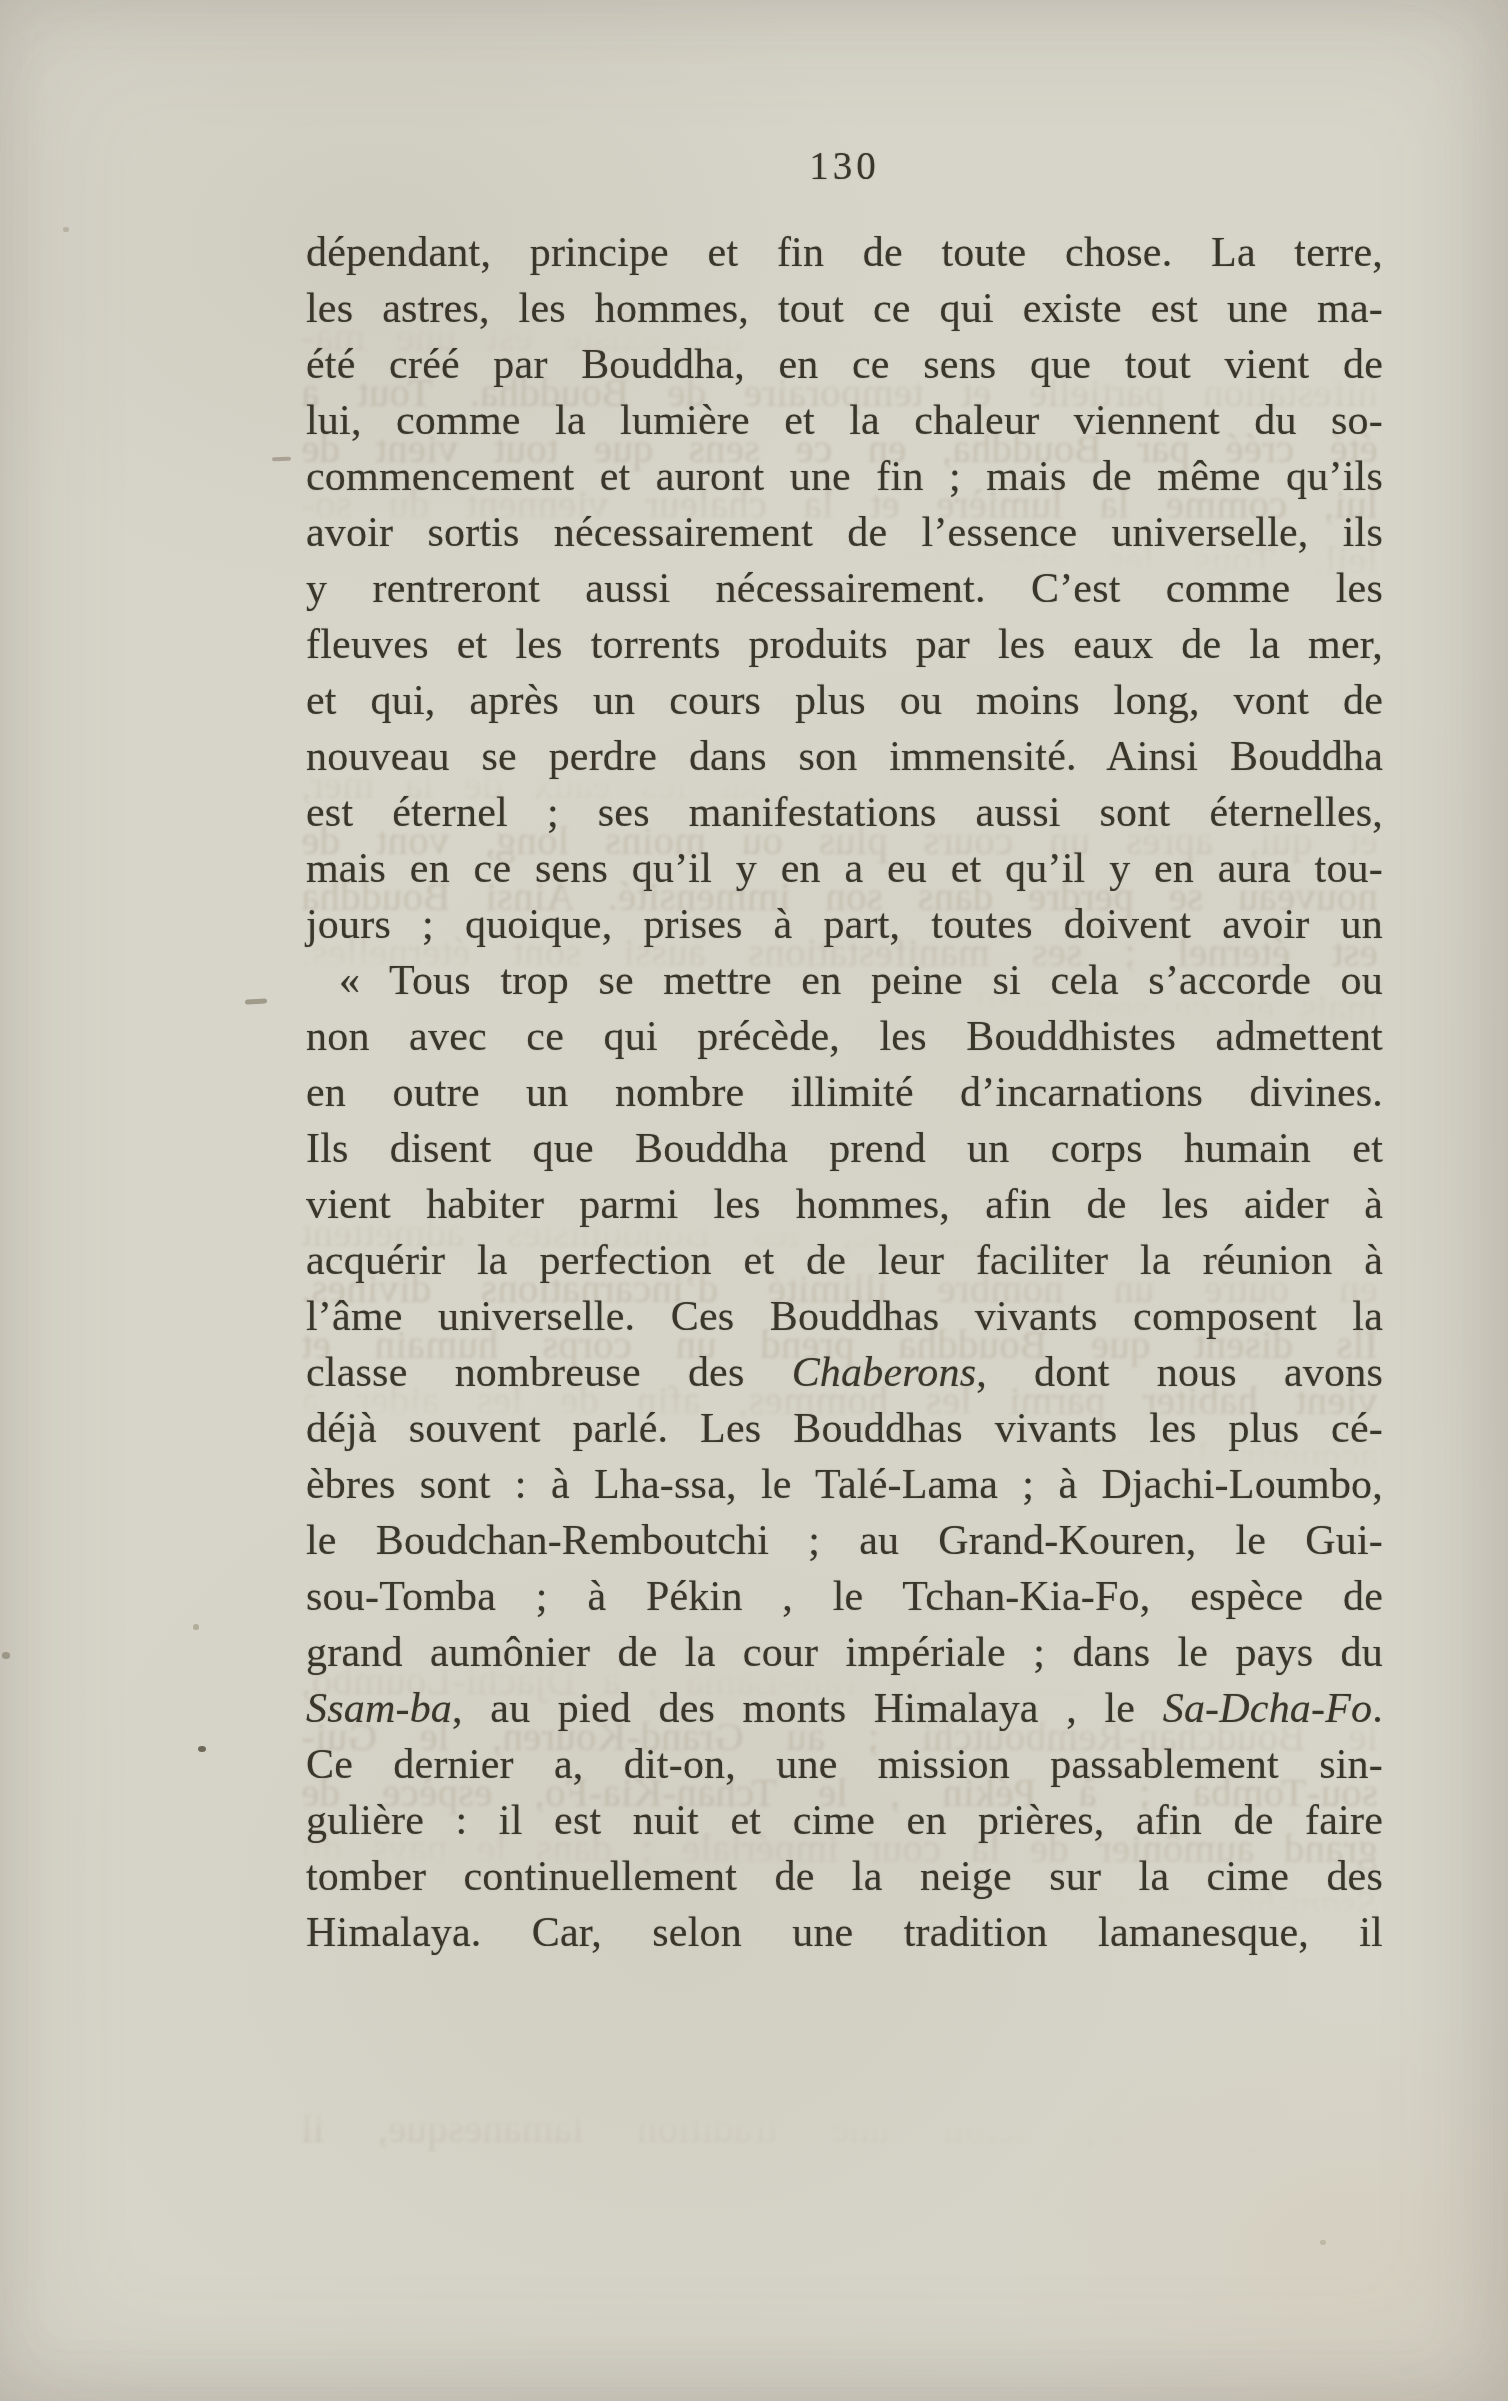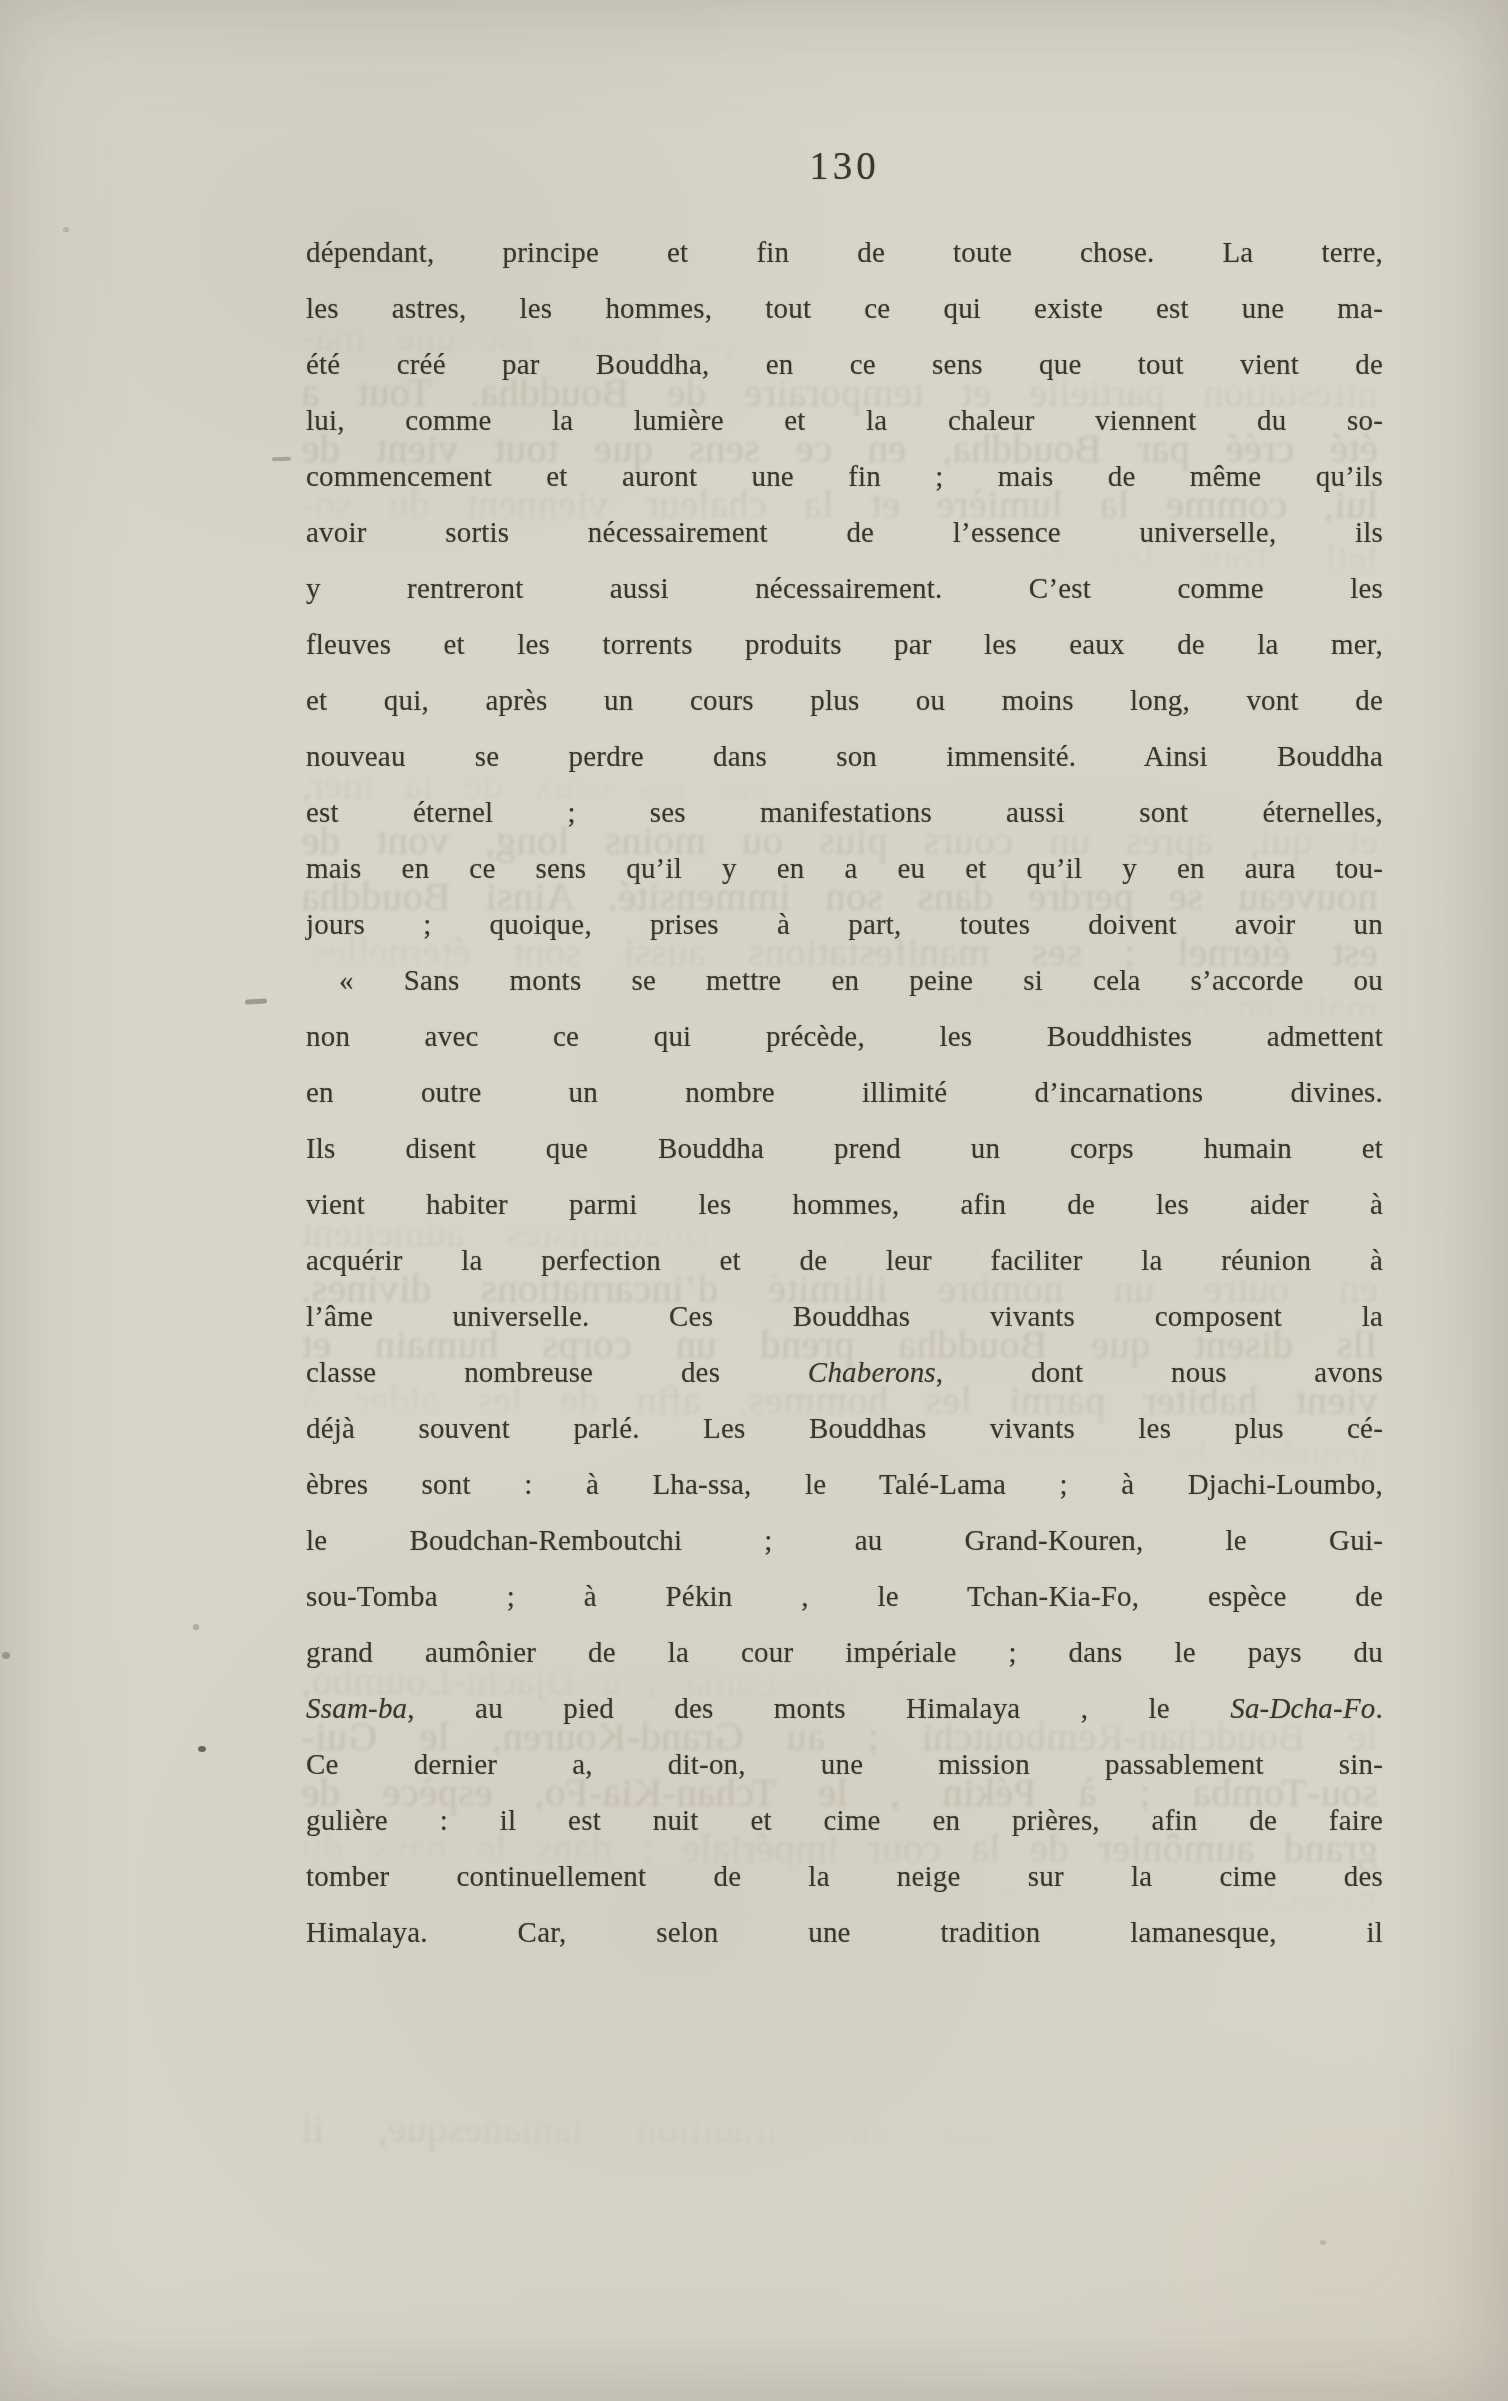--- a/index.html
+++ b/index.html
@@ -32,21 +32,21 @@
     letter-spacing: 4px;
     color: var(--ink, #3b362c);
     text-shadow: 0 0 1.3px rgba(57,51,41,.45);
   }
 
   .text-block {
     position: absolute;
     left: 306px;
     top: 224px;
     width: 1077px;
-    font-size: 29px;
+    font-size: 42px;
     color: var(--ink, #3b362c);
   }
 
   .line {
     height: 56px;
     line-height: 56px;
     text-align: justify;
     text-align-last: justify;
     letter-spacing: 0.2px;
     word-spacing: 1.2px;
@@ -142,21 +142,21 @@
       <div class="line"><span>lui, comme la lumière et la chaleur viennent du so-</span></div>
       <div class="line"><span>commencement et auront une fin ; mais de même qu’ils</span></div>
       <div class="line"><span>avoir sortis nécessairement de l’essence universelle, ils</span></div>
       <div class="line"><span>y rentreront aussi nécessairement. C’est comme les</span></div>
       <div class="line"><span>fleuves et les torrents produits par les eaux de la mer,</span></div>
       <div class="line"><span>et qui, après un cours plus ou moins long, vont de</span></div>
       <div class="line"><span>nouveau se perdre dans son immensité. Ainsi Bouddha</span></div>
       <div class="line"><span>est éternel ; ses manifestations aussi sont éternelles,</span></div>
       <div class="line"><span>mais en ce sens qu’il y en a eu et qu’il y en aura tou-</span></div>
       <div class="line"><span>jours ; quoique, prises à part, toutes doivent avoir un</span></div>
-      <div class="line indent"><span>« Sans monts se mettre en peine si cela s’accorde ou</span></div>
+      <div class="line indent"><span>« Tous trop se mettre en peine si cela s’accorde ou</span></div>
       <div class="line"><span>non avec ce qui précède, les Bouddhistes admettent</span></div>
       <div class="line"><span>en outre un nombre illimité d’incarnations divines.</span></div>
       <div class="line"><span>Ils disent que Bouddha prend un corps humain et</span></div>
       <div class="line"><span>vient habiter parmi les hommes, afin de les aider à</span></div>
       <div class="line"><span>acquérir la perfection et de leur faciliter la réunion à</span></div>
       <div class="line"><span>l’âme universelle. Ces Bouddhas vivants composent la</span></div>
       <div class="line"><span>classe nombreuse des </span><span class="it">Chaberons</span><span>, dont nous avons</span></div>
       <div class="line"><span>déjà souvent parlé. Les Bouddhas vivants les plus cé-</span></div>
       <div class="line"><span>èbres sont : à Lha-ssa, le Talé-Lama ; à Djachi-Loumbo,</span></div>
       <div class="line"><span>le Boudchan-Remboutchi ; au Grand-Kouren, le Gui-</span></div>

